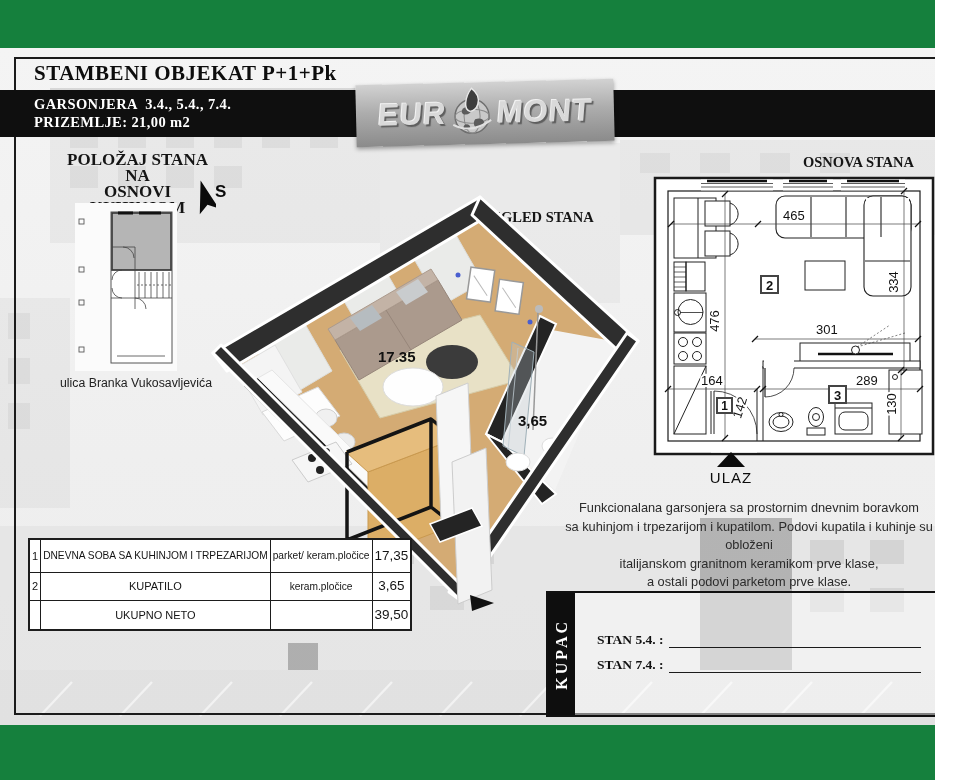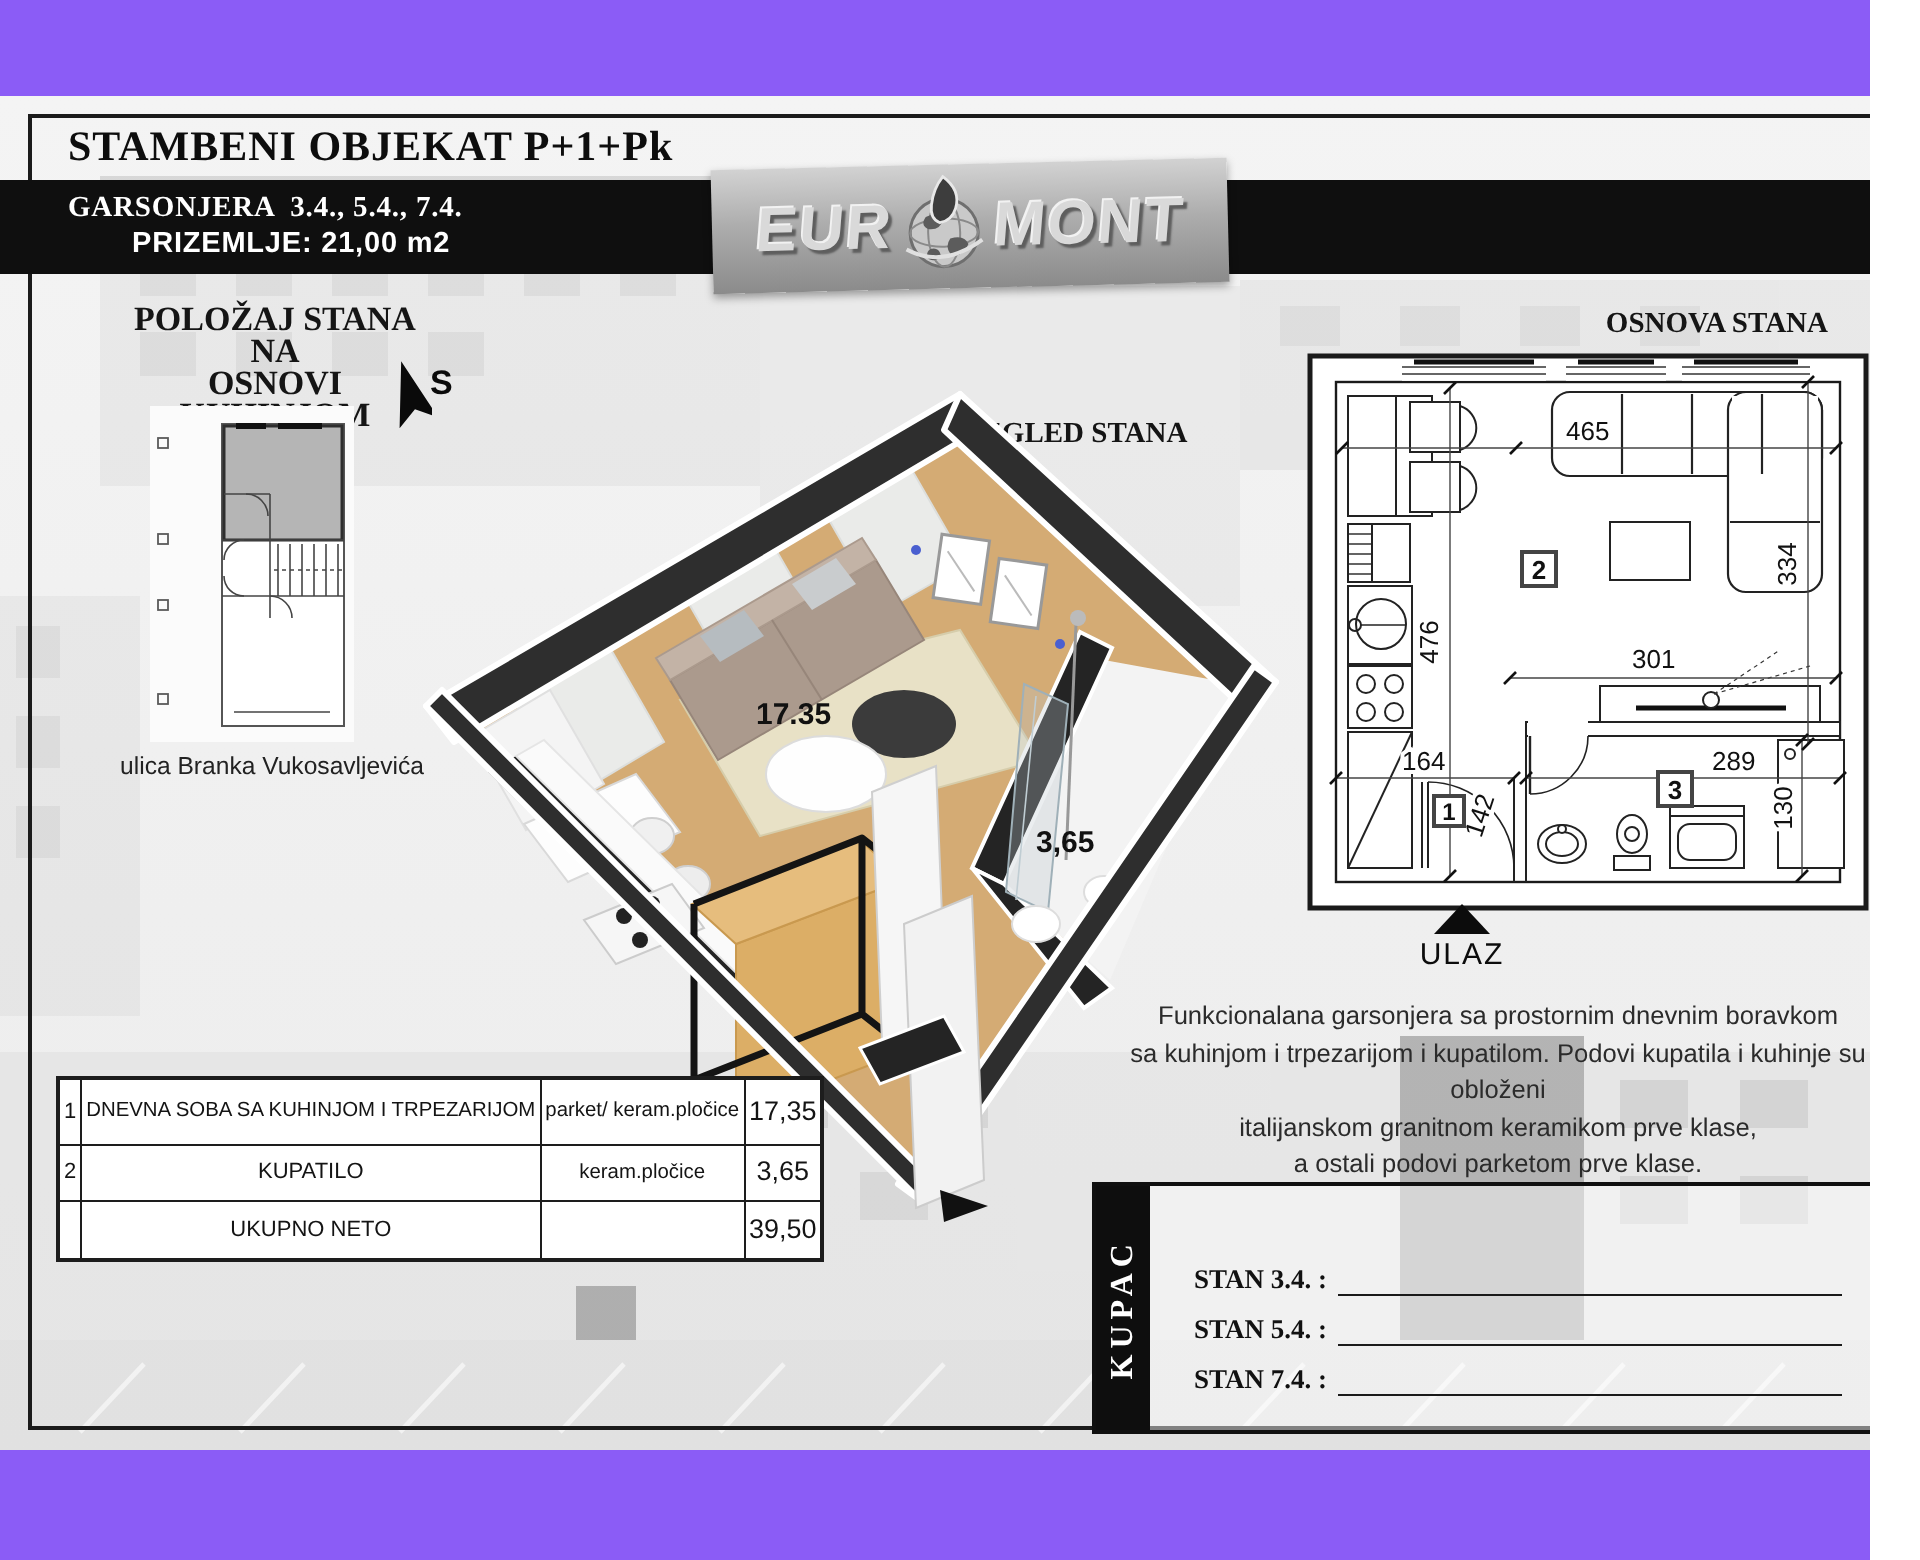--- a/index.html
+++ b/index.html
@@ -1,29 +1,29 @@
 <!DOCTYPE html>
 <html><head>
 <meta charset="utf-8">
 <style>
   html,body{margin:0;padding:0;background:#fff;}
-  .stage{position:relative;width:935px;height:780px;overflow:hidden;background:#8b5cf6;
+  .stage{position:relative;width:935px;height:780px;overflow:hidden;background:#15803d;
          font-family:"Liberation Sans",sans-serif;color:#111;}
   .page{position:absolute;left:0;top:48px;width:960px;height:677px;
         background:linear-gradient(180deg,#f4f4f4 0%,#efefef 60%,#ededed 100%);overflow:hidden;}
   .bg-decor{position:absolute;left:0;top:0;width:960px;height:677px;}
   .content-border{position:absolute;left:14px;top:9px;width:928px;height:654px;
         border:2px solid #1b1b1b;}
   .main-title{position:absolute;left:34px;top:13px;font-family:"Liberation Serif",serif;
         font-weight:bold;font-size:21px;letter-spacing:.5px;color:#0d0d0d;}
   .black-bar{position:absolute;left:0;top:42px;width:941px;height:47px;background:#0f0f0f;}
   .black-bar .l1{position:absolute;left:34px;top:6px;color:#fff;font-family:"Liberation Serif",serif;
         font-weight:bold;font-size:14.5px;letter-spacing:.4px;white-space:pre;}
-  .black-bar .l2{position:absolute;left:34px;top:24px;color:#fff;font-family:Liberation Sans, sans-serif;
-        font-weight:bold;font-size:14.5px;letter-spacing:.4px;margin-left:32px;}
+  .black-bar .l2{position:absolute;left:34px;top:24px;color:#fff;font-family:Liberation Serif, serif;
+        font-weight:bold;font-size:14.5px;letter-spacing:.4px;}
   .logo{position:absolute;left:356px;top:34px;width:258px;height:62px;
         background:linear-gradient(180deg,#d2d2d2 0%,#adadad 45%,#8b8b8b 100%);
         transform:rotate(-1.4deg);display:flex;align-items:center;justify-content:center;
         box-shadow:0 2px 4px rgba(0,0,0,.35);}
   .logo .word{font-family:"Liberation Sans",sans-serif;font-weight:900;font-size:31px;
         letter-spacing:1px;color:#d9d9d9;transform:skewX(-6deg);
         text-shadow:-1px -1px 0 #f2f2f2, 2px 2px 1px #5e5e5e;}
   .sec-title{font-family:"Liberation Serif",serif;font-weight:bold;color:#151515;}
   .polozaj-title{position:absolute;left:55px;top:104px;width:165px;text-align:center;
         font-size:17px;line-height:16px;}
@@ -459,24 +459,20 @@
       <div>italijanskom granitnom keramikom prve klase,</div>
       <div>a ostali podovi parketom prve klase.</div>
     </div>
 
     <div class="kupac">
       <div class="kupac-bar">
         <span>KUPAC</span>
       </div>
       <div class="kupac-rows">
         <div class="kupac-row">
-          <span class="lab">STAN 3.4. :</span>
-          <span class="line"></span>
-        </div>
-        <div class="kupac-row">
           <span class="lab">STAN 5.4. :</span>
           <span class="line"></span>
         </div>
         <div class="kupac-row">
           <span class="lab">STAN 7.4. :</span>
           <span class="line"></span>
         </div>
       </div>
     </div>
 

